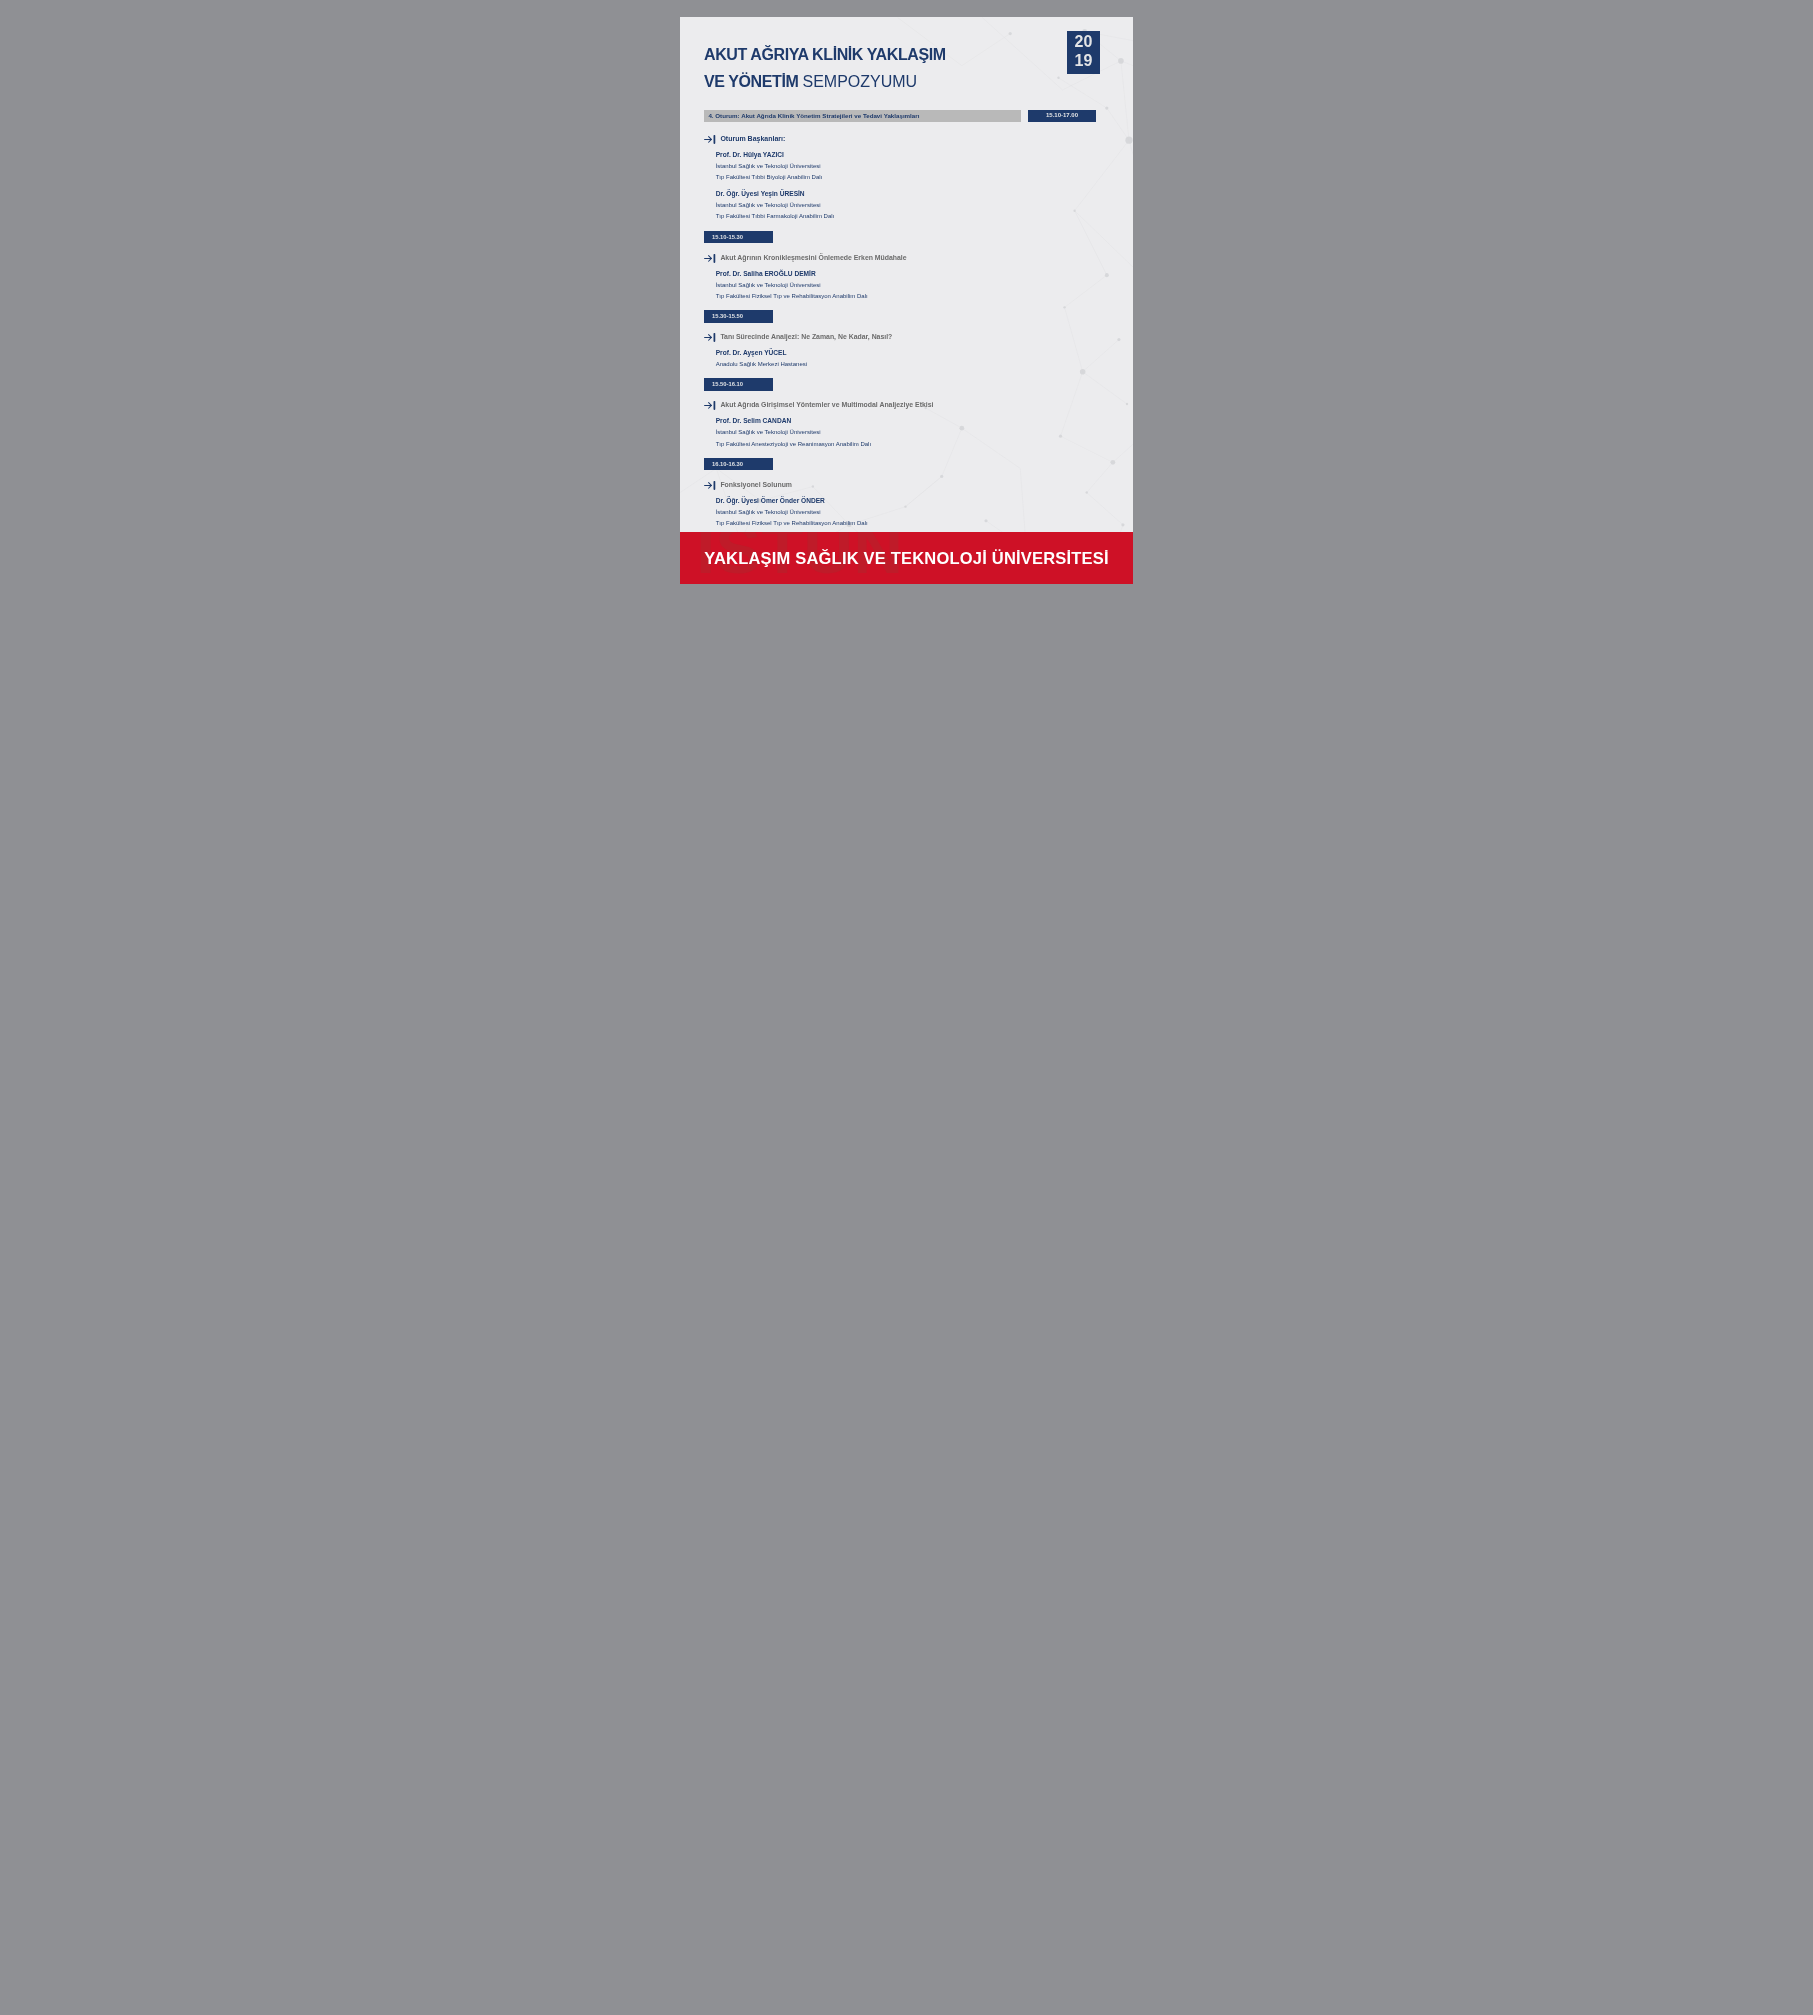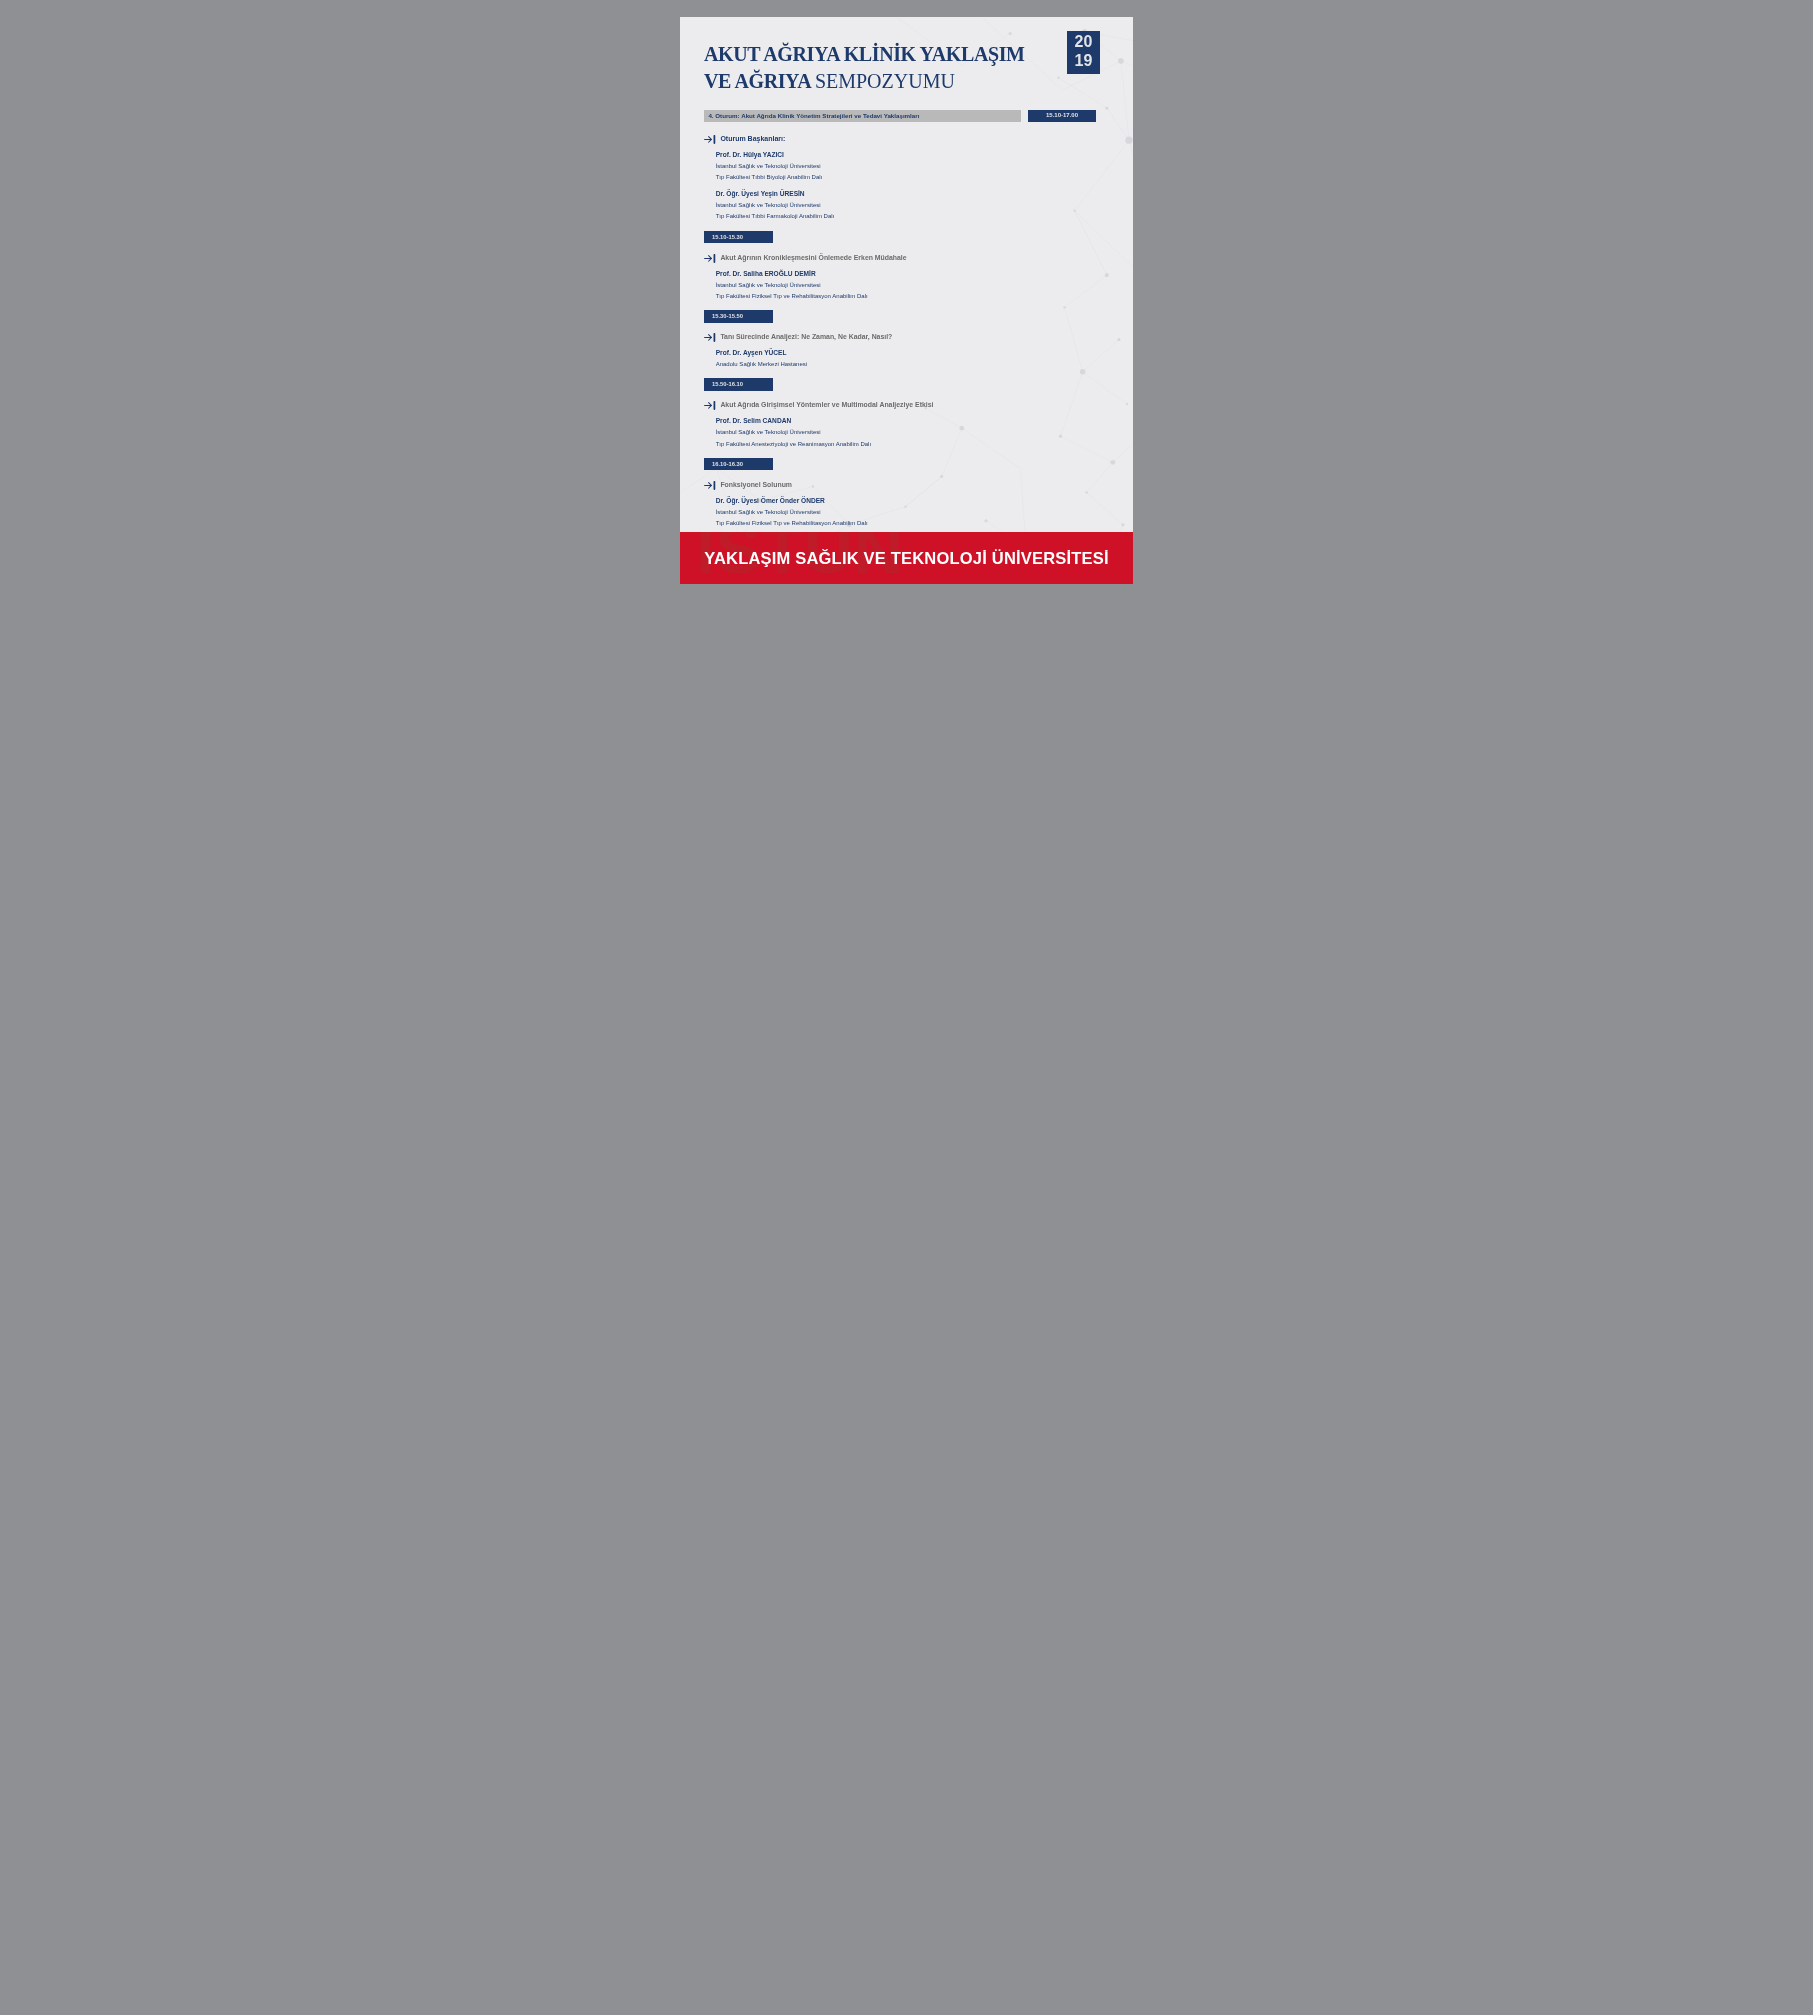--- a/index.html
+++ b/index.html
@@ -6,22 +6,22 @@
   .page{
     position:relative;width:453px;height:567px;margin:17px auto;
     background:#ececee;overflow:hidden;
     font-family:"Liberation Sans",sans-serif;
     -webkit-font-smoothing:antialiased;
   }
   .bg{position:absolute;left:0;top:0;width:453px;height:567px;}
   .content{position:relative;padding:0 24px;}
 
   
-  .title{margin:24px 0 0 0;font-size:20px;line-height:27px;font-weight:700;
-         color:#1e3a6b;letter-spacing:-0.4px;font-family:Liberation Serif, serif;}
+  .title{margin:24px 0 0 0;font-size:16px;line-height:27px;font-weight:700;
+         color:#1e3a6b;letter-spacing:-0.4px;}
   .title .light{font-weight:400;letter-spacing:0;}
   .year-badge{position:absolute;top:13.7px;right:33px;width:33px;height:43px;
               background:#1e3a6b;color:#e3e4e6;font-weight:700;font-size:16px;
               line-height:18.5px;text-align:center;padding-top:2.4px;box-sizing:border-box;}
 
   
   .session-row{display:flex;gap:7.3px;margin-top:15px;margin-right:13px;}
   .session-bar{flex:1;height:11.7px;background:#b9b9b9;color:#1e3a6b;font-weight:700;
                font-size:6.2px;line-height:11.7px;padding-left:4.4px;}
   .session-time{width:68px;height:11.7px;background:#1e3a6b;color:#e3e4e6;font-weight:700;
@@ -114,21 +114,21 @@
 
   <div class="year-badge">
     <div>20</div>
     <div>19</div>
   </div>
 
   <div class="content">
 
     <h1 class="title">
       <span>AKUT AĞRIYA KLİNİK YAKLAŞIM</span><br>
-      <span>VE AĞRIYA</span>
+      <span>VE YÖNETİM</span>
       <span class="light">SEMPOZYUMU</span>
     </h1>
 
     <div class="session-row">
       <div class="session-bar">4. Oturum: Akut Ağrıda Klinik Yönetim Stratejileri ve Tedavi Yaklaşımları</div>
       <div class="session-time">15.10-17.00</div>
     </div>
 
     <div class="chairs-heading bullet-line">
       <svg class="arrow-icon" width="12" height="8.9" viewBox="0 0 30 22">

